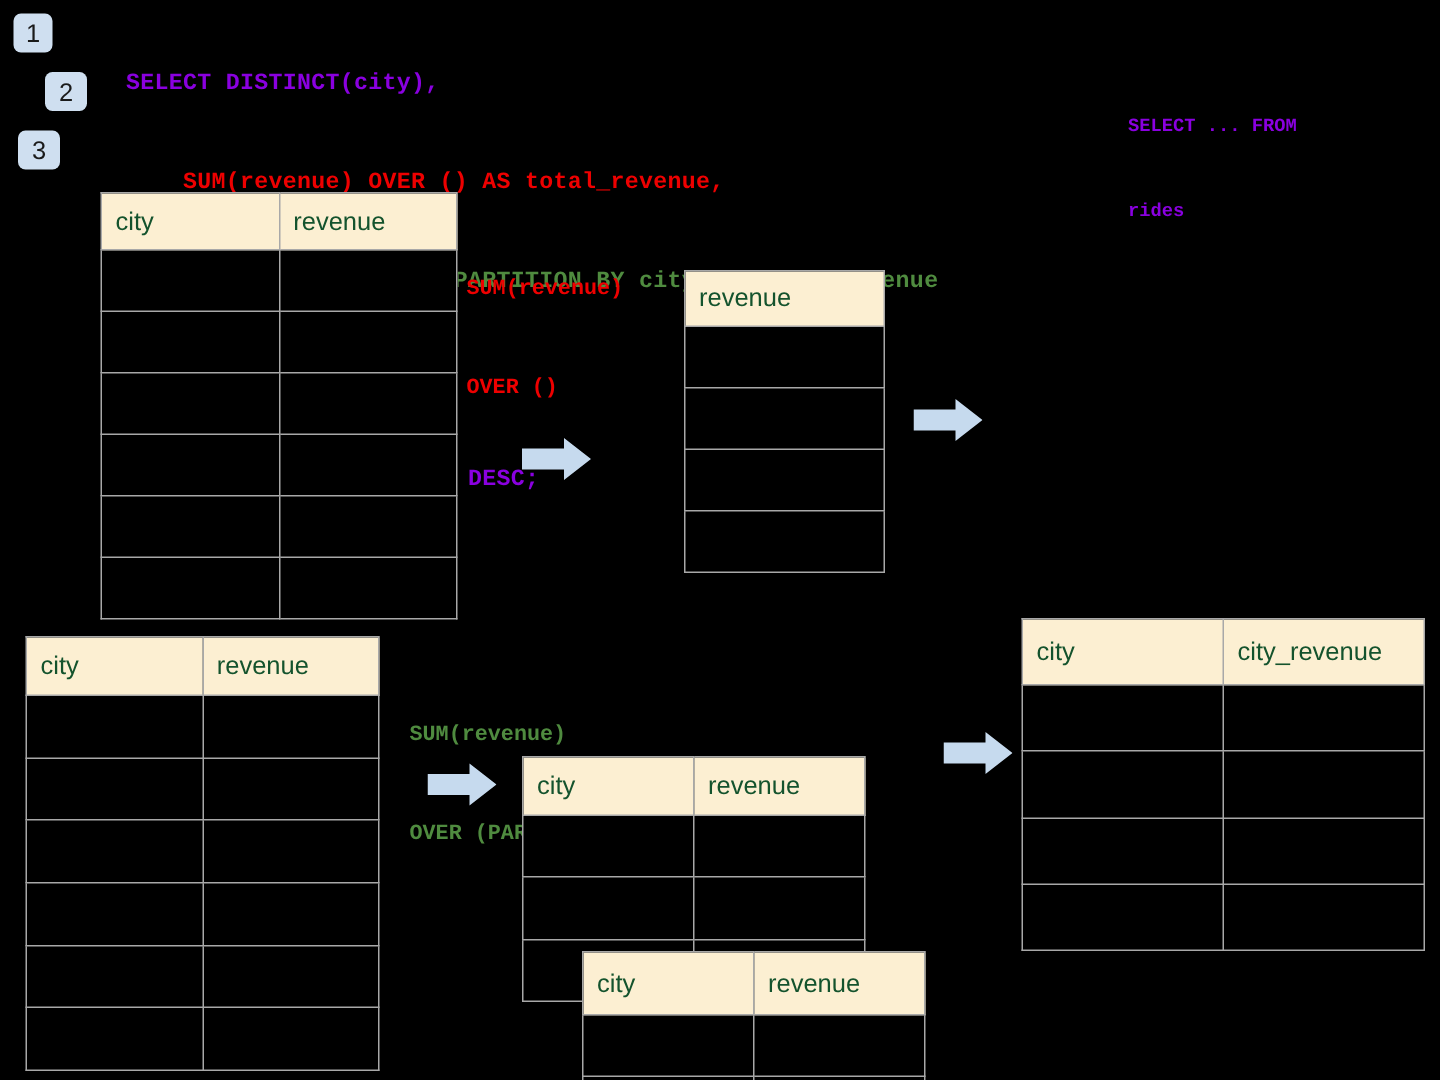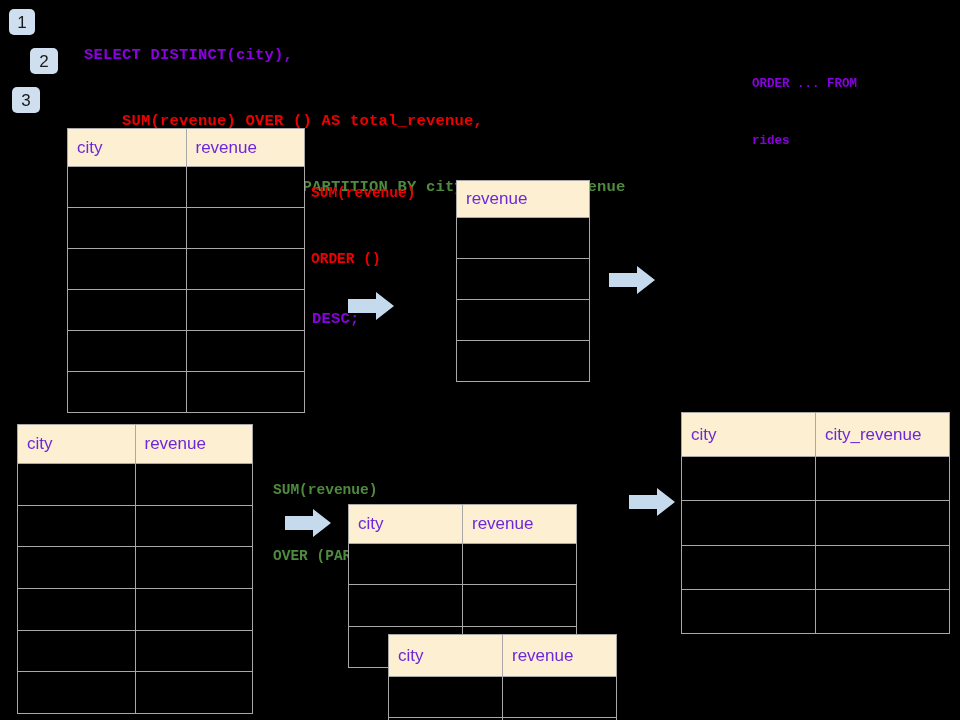--- a/index.html
+++ b/index.html
@@ -78,21 +78,21 @@
     box-sizing: border-box;
   }
   .tbl td, .tbl th {
     border: 1px solid #a8a8a8;
     padding: 0;
     margin: 0;
     box-sizing: border-box;
   }
   .tbl th {
     background: #fcefd2;
-    color: #6d28d9;
+    color: #14532d;
     font-family: "Liberation Sans", sans-serif;
     font-weight: normal;
     font-size: 17px;
     text-align: left;
     padding: 0 0 0 9px;
     white-space: nowrap;
   }
   .tbl td {
     background: #000000;
   }
@@ -120,27 +120,27 @@
 
   <div class="code" style="left:84px; top:0;">
     <div class="code-line c-purple">SELECT DISTINCT(city),</div>
     <div class="code-line c-red">    SUM(revenue) OVER () AS total_revenue,</div>
     <div class="code-line c-green">    SUM(revenue) OVER (PARTITION BY city) as city_revenue</div>
     <div class="code-line c-purple">  FROM rides</div>
     <div class="code-line c-purple">  ORDER by city_revenue DESC;</div>
   </div>
 
   <div class="side-note" style="left:752px; top:37px;">
-    <div>ORDER ... FROM</div>
+    <div>SELECT ... FROM</div>
     <div>rides</div>
   </div>
 
   <div class="anno red" style="left:311px; top:138px;">
     <div>SUM(revenue)</div>
-    <div>ORDER ()</div>
+    <div>OVER ()</div>
   </div>
 
   <div class="anno green" style="left:273px; top:435px;">
     <div>SUM(revenue)</div>
     <div>OVER (PARTITION</div>
   </div>
 
   <table class="tbl" style="left:67px; top:128px; width:238px; height:285px;">
     <thead>
       <tr>

